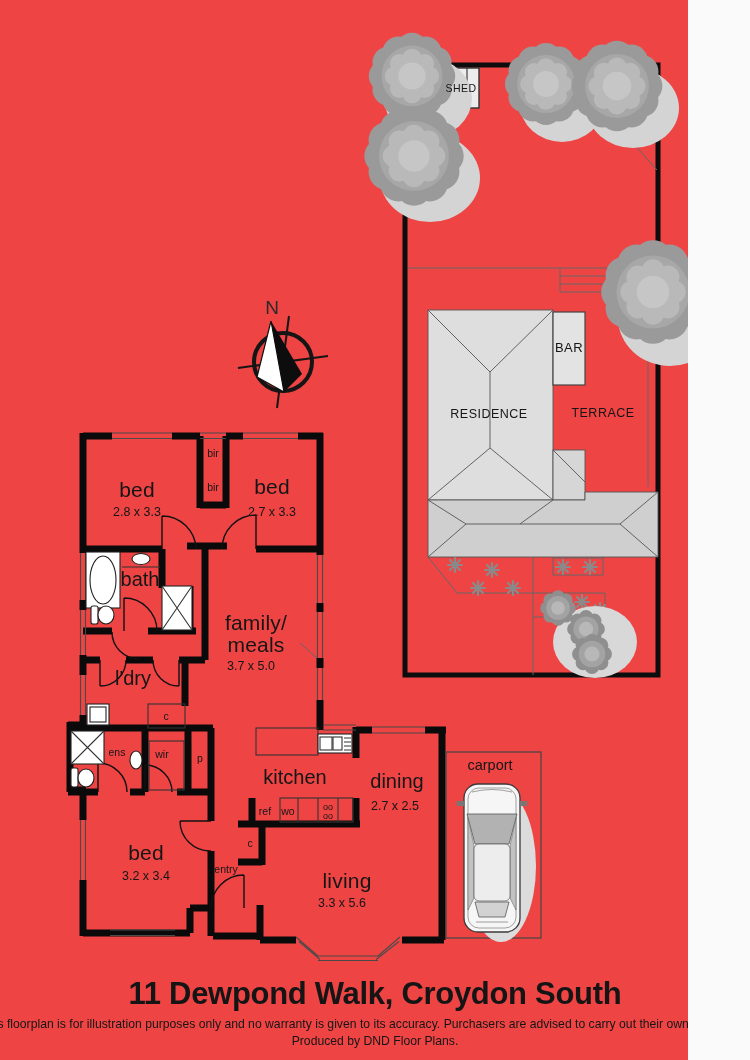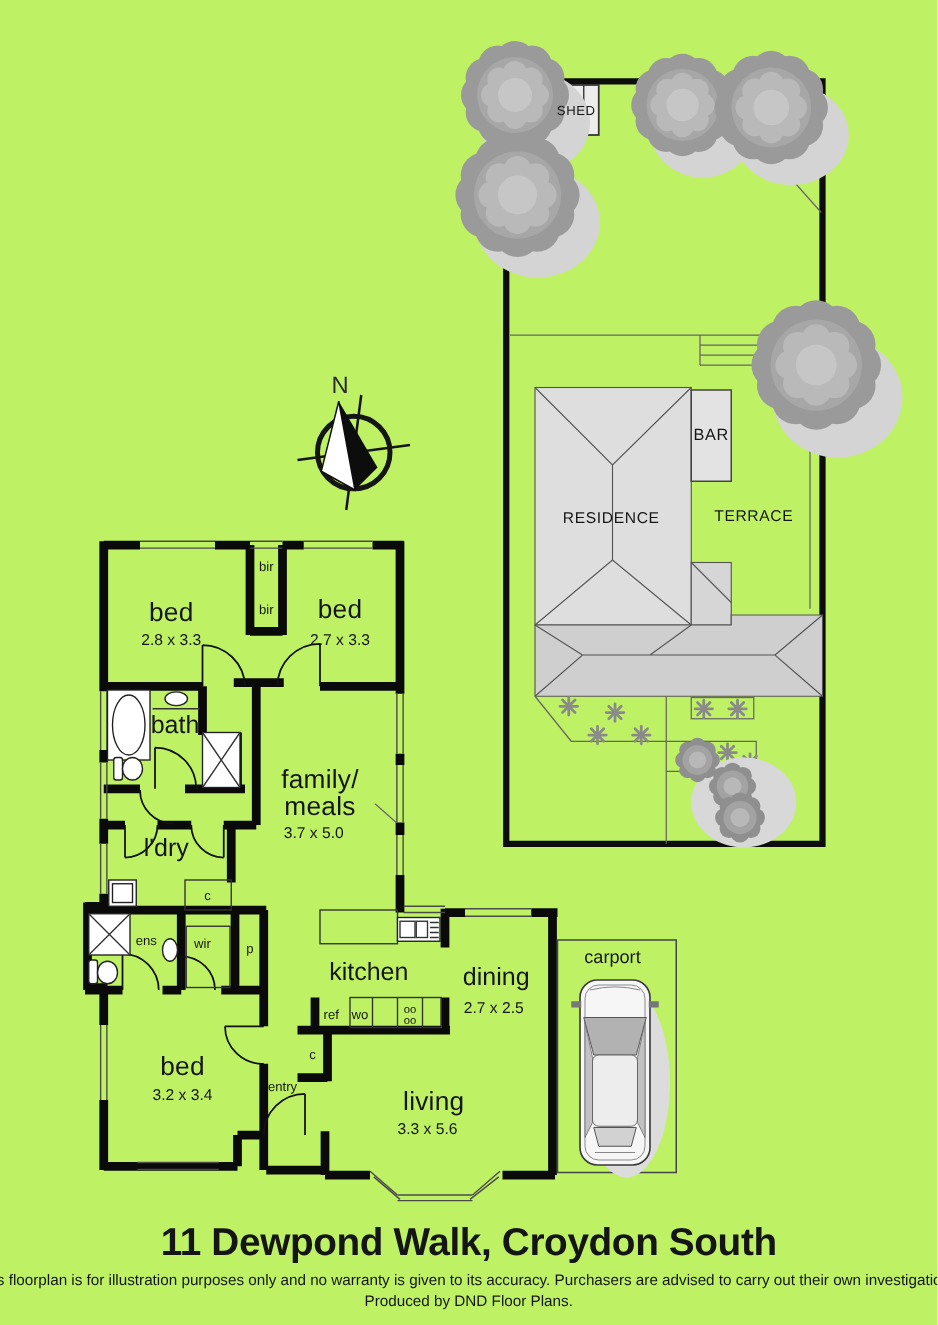--- a/index.html
+++ b/index.html
@@ -1,16 +1,16 @@
 <!DOCTYPE html>
 <html><head>
 <meta charset="utf-8">
 <style>
   html,body{margin:0;padding:0;background:#fafafa;}
-  .page{width:750px;height:1060px;background:#bef264;position:relative;overflow:hidden;
+  .page{width:688px;height:1060px;background:#ef4444;position:relative;overflow:hidden;
         font-family:"Liberation Sans", sans-serif;}
   svg{display:block;}
   text{fill:#151515;font-family:"Liberation Sans", sans-serif;}
   .rm{font-size:21px;letter-spacing:.2px;}
   .rm2{font-size:20px;}
   .dm{font-size:12.5px;}
   .sm{font-size:10.5px;}
   .xs{font-size:9px;}
   .site{font-size:12.5px;letter-spacing:.5px;}
   .bar{font-size:13px;letter-spacing:.5px;}

